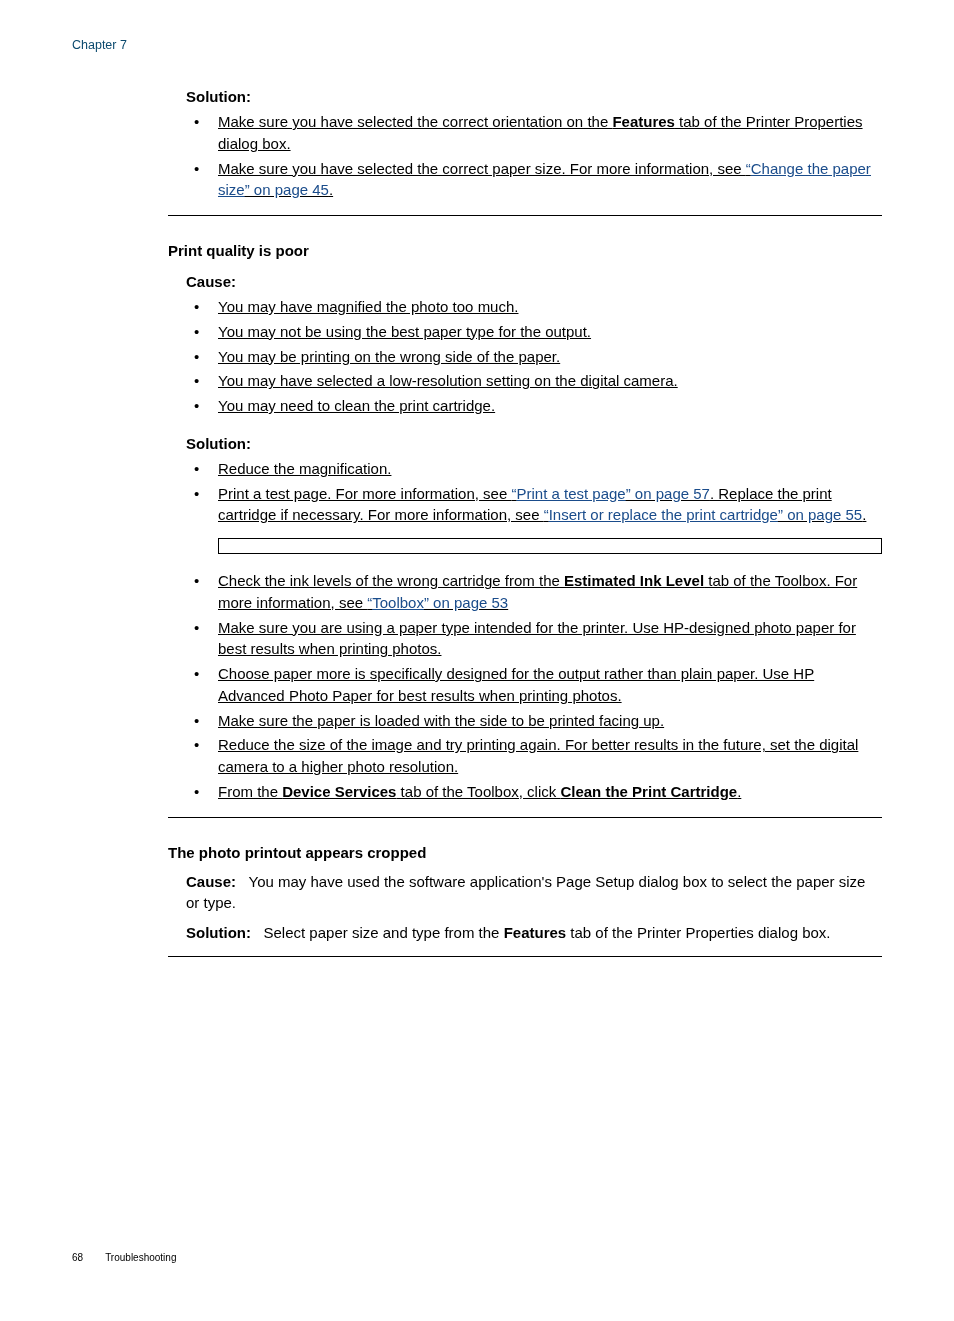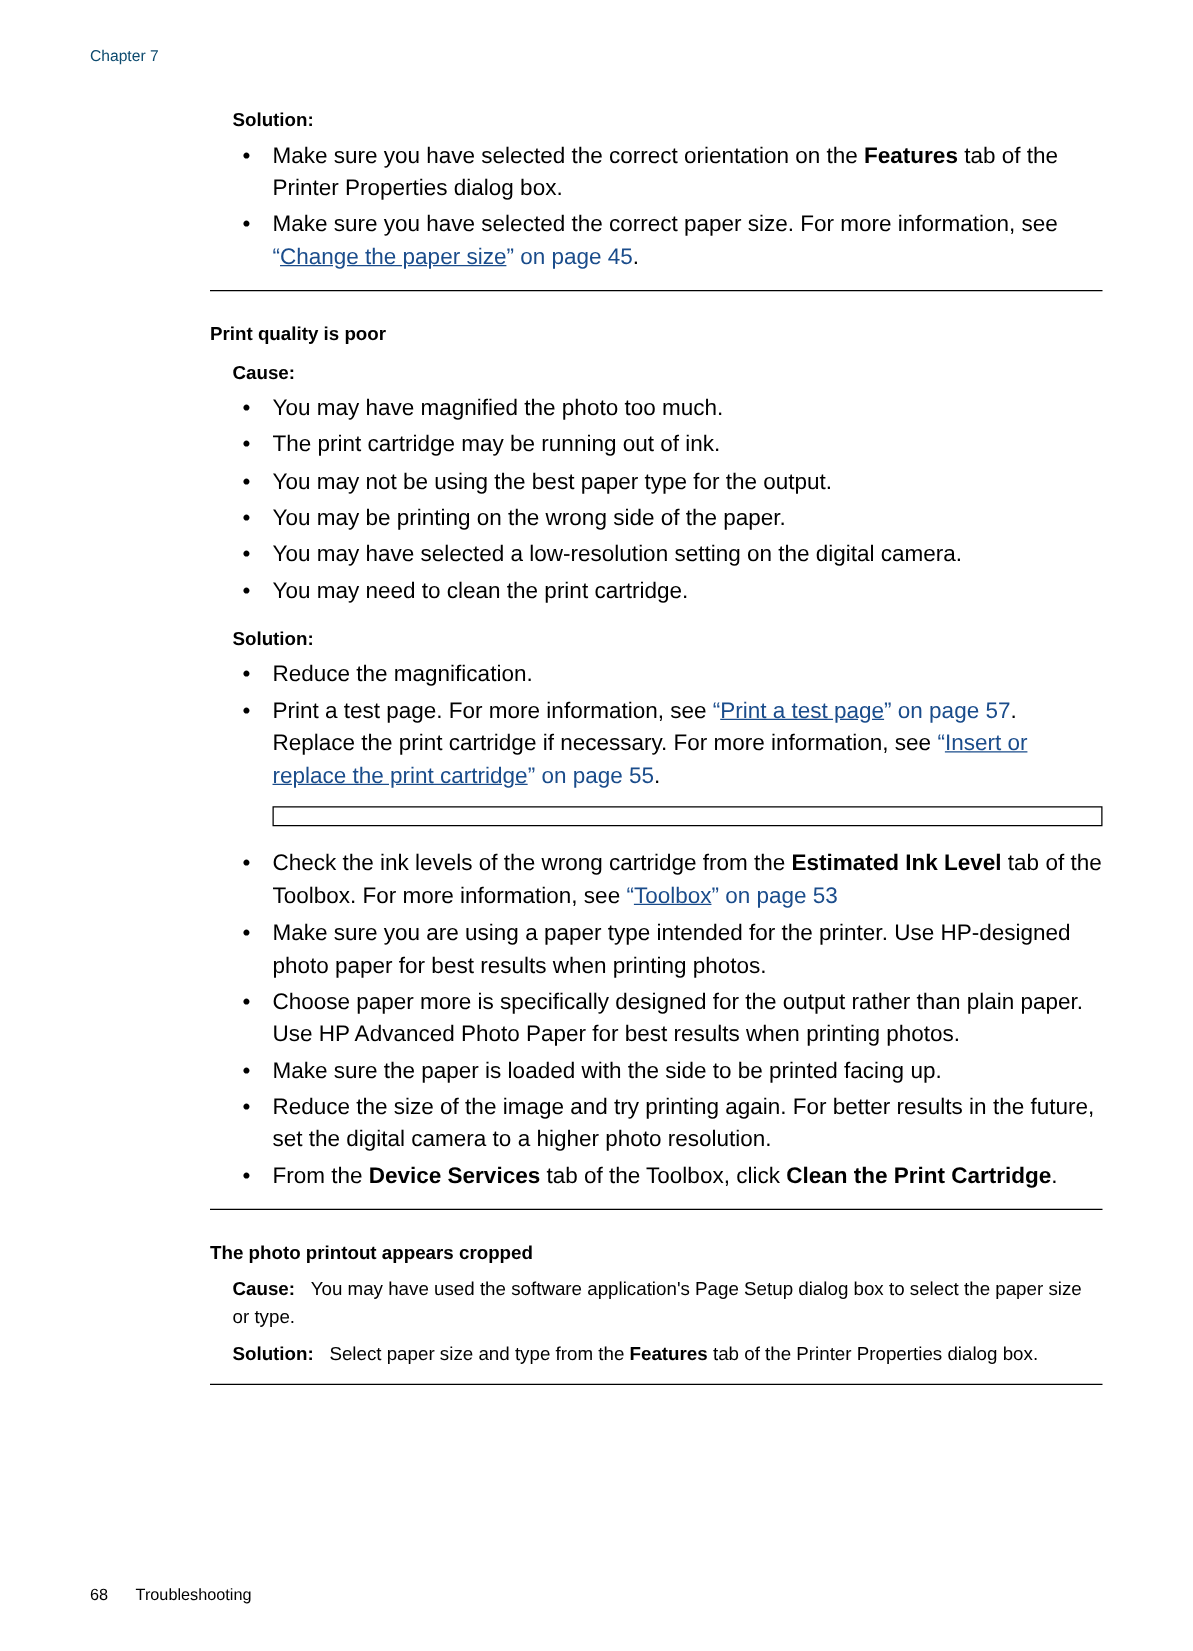--- a/index.html
+++ b/index.html
@@ -35,23 +35,24 @@
     margin-bottom: 6px;
   }
   ul.bullets {
     list-style: none;
     padding: 0;
     margin: 0 0 12px 0;
   }
   ul.bullets > li {
     position: relative;
     padding-left: 32px;
-    font-size: 18px;
+    font-size: 15px;
     line-height: 1.45;
     margin-bottom: 3px;
+    text-decoration: underline;
   }
   ul.bullets > li::before {
     content: "•";
     position: absolute;
     left: 8px;
     top: 0;
   }
   .link {
     color: #1a4c8b;
     text-decoration: underline;
@@ -82,23 +83,23 @@
     margin: 10px 0 16px 32px;
   }
   .para {
     font-size: 15px;
     line-height: 1.45;
     margin-bottom: 8px;
   }
   .bold-inline { font-weight: bold; }
   .footer {
     position: absolute;
-    bottom: 38px;
+    bottom: 58px;
     left: 72px;
-    font-size: 13px;
+    font-size: 10px;
   }
   .footer .pagenum { margin-right: 22px; }
 </style>
 </head>
 <body>
 
 <div class="page">
   <div class="chapter-header">Chapter 7</div>
 
   <div class="content">
@@ -116,21 +117,20 @@
     </div>
 
     <hr class="sep">
 
     <div class="sub-heading">Print quality is poor</div>
 
     <div class="content-inner" style="margin-top:14px;">
       <div class="heading-bold">Cause:</div>
       <ul class="bullets">
         <li>You may have magnified the photo too much.</li>
-        <li>The print cartridge may be running out of ink.</li>
         <li>You may not be using the best paper type for the output.</li>
         <li>You may be printing on the wrong side of the paper.</li>
         <li>You may have selected a low-resolution setting on the digital camera.</li>
         <li>You may need to clean the print cartridge.</li>
       </ul>
 
       <div class="heading-bold" style="margin-top:18px;">Solution:</div>
       <ul class="bullets">
         <li>Reduce the magnification.</li>
         <li>

